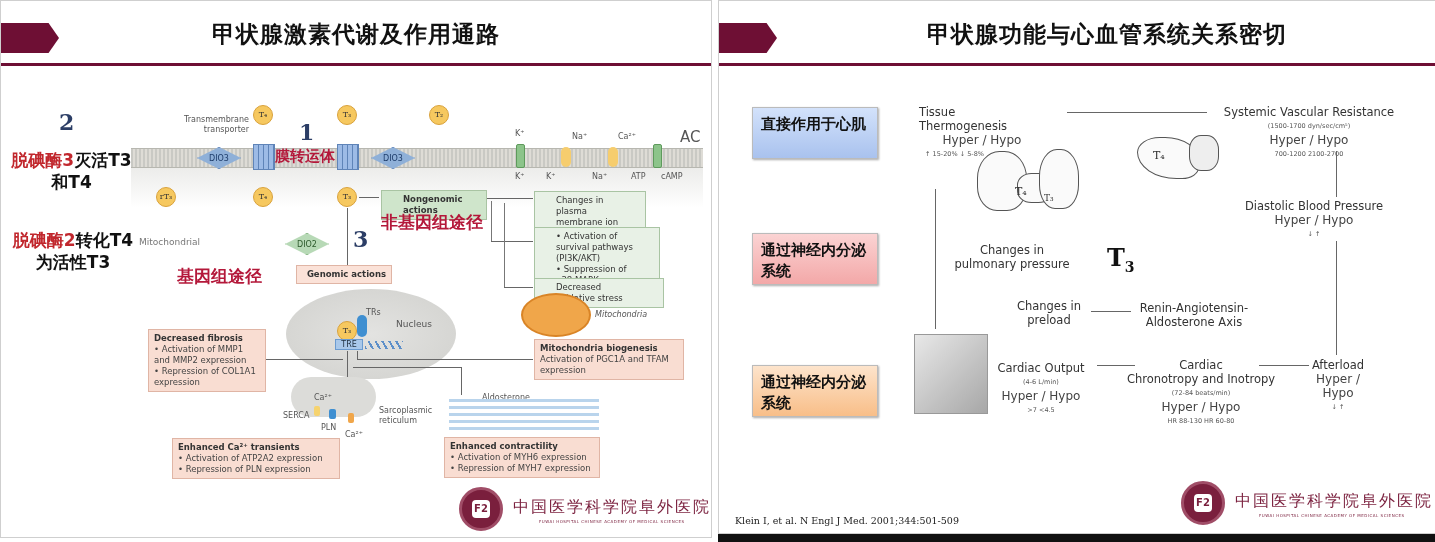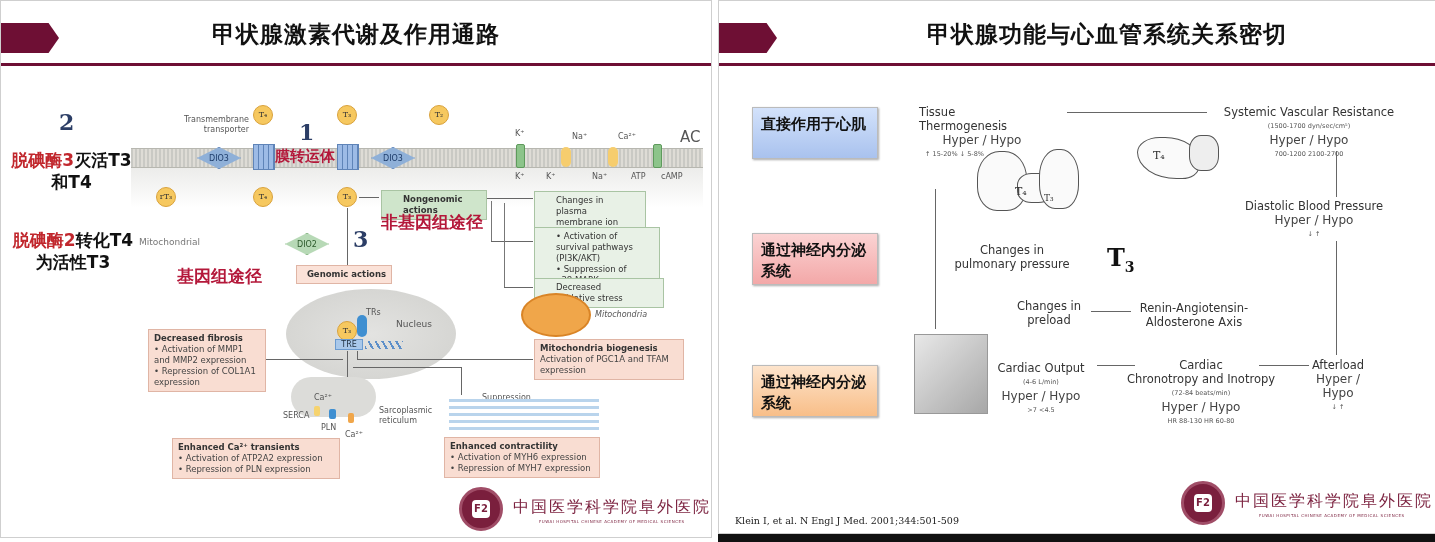--- a/index.html
+++ b/index.html
@@ -191,21 +191,21 @@
     <span>Sarcoplasmic</span><br>
     <span>reticulum</span>
   </div>
 
   <div class="box-pink" style="left:171px;top:437px;width:168px;">
     <div class="hd">Enhanced Ca²⁺ transients</div>
     <div>• Activation of ATP2A2 expression</div>
     <div>• Repression of PLN expression</div>
   </div>
 
-  <div class="small-lbl" style="left:481px;top:392px;">Suppression</div>
+  <div class="small-lbl" style="left:481px;top:392px;">Aldosterone</div>
   <div class="myo"></div>
   <div class="box-pink" style="left:443px;top:436px;width:156px;">
     <div class="hd">Enhanced contractility</div>
     <div>• Activation of MYH6 expression</div>
     <div>• Repression of MYH7 expression</div>
   </div>
 
   <div class="logo" style="left:458px;top:486px;">
     <div class="logo-inner">F2</div>
   </div>

